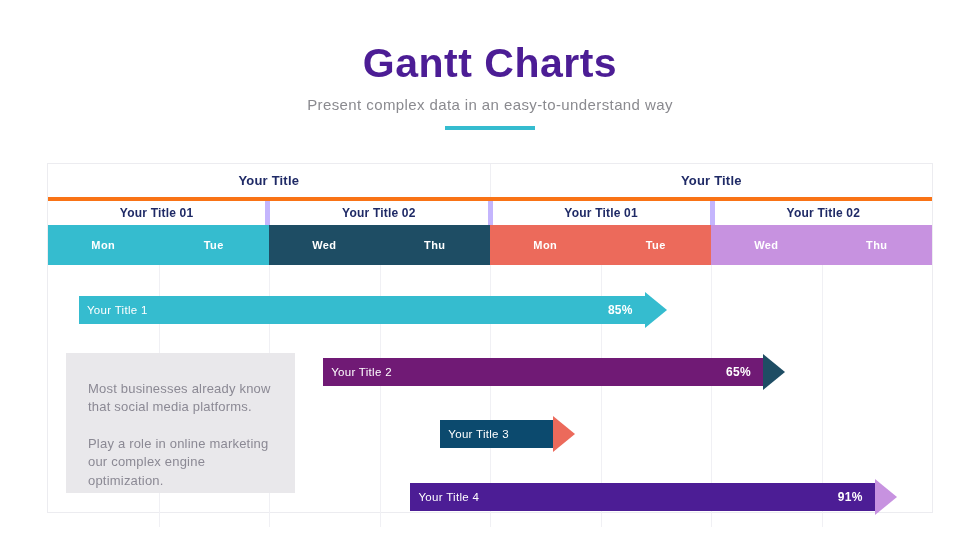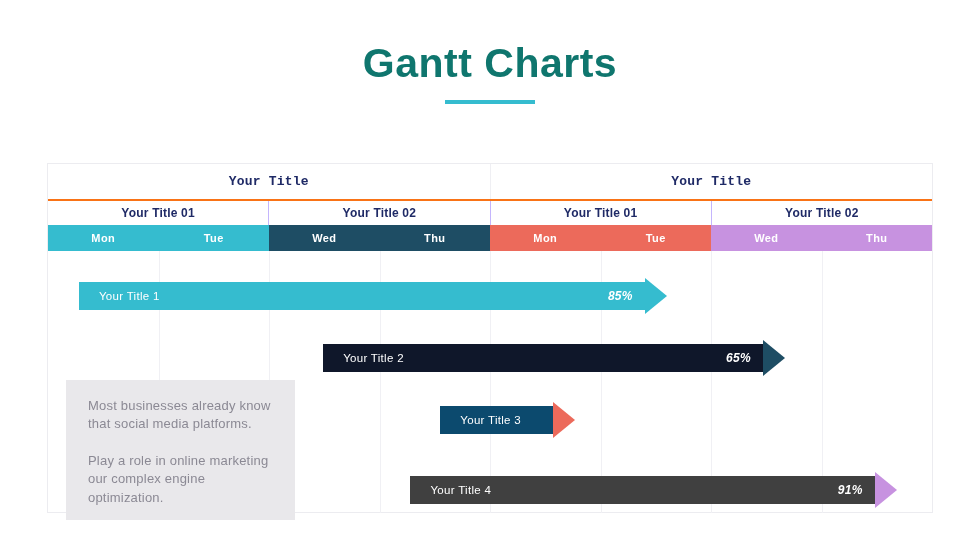--- a/index.html
+++ b/index.html
@@ -4,79 +4,80 @@
 <style>
   html,body { margin:0; padding:0; background:#fff; }
   .slide {
     position:relative; width:980px; height:551px; background:#ffffff;
     font-family:"Liberation Sans", sans-serif; overflow:hidden;
   }
   
   .slide-header { position:absolute; top:0; left:0; width:100%; text-align:center; }
   .page-title {
     margin:40px 0 0; font-size:41px; font-weight:800; letter-spacing:0.5px;
-    color:#0f766e;
+    color:#4c1d95;
   }
   .subtitle {
     margin:9px 0 0; font-size:15px; letter-spacing:0.4px; color:#8A8A8F;
   }
   .accent-underline { width:90px; height:4px; margin:13px auto 0; background:#35BCCF; }
   
   .gantt {
     position:absolute; left:47px; top:163px; width:886px; height:350px;
     border:1px solid #ECECF0; box-sizing:border-box; background:#fff;
   }
   .hrow { display:flex; box-sizing:border-box; }
-  .row-groups { height:37px; border-bottom:2px solid #f97316;font-family:Liberation Mono, monospace; }
+  .row-groups { height:37px; border-bottom:4px solid #f97316; }
   .row-groups .cell {
     flex:1; display:flex; align-items:center; justify-content:center;
     font-size:13px; font-weight:bold; color:#1F2A66; letter-spacing:0.2px;
   }
   .row-groups .cell:first-child { border-right:1px solid #EFEFF3; }
   .row-subgroups { height:24px; }
   .row-subgroups .cell {
     flex:1; display:flex; align-items:center; justify-content:center;
     font-size:12px; font-weight:bold; color:#1F2A66; letter-spacing:0.2px;
-    border-right:1px solid #c4b5fd; box-sizing:border-box;
+    border-right:5px solid #c4b5fd; box-sizing:border-box;
   }
   .row-subgroups .cell:last-child { border-right:none; }
-  .row-days { height:26px; }
+  .row-days { height:40px; }
   .day-cell {
     flex:1; display:flex; align-items:center; justify-content:center;
     font-size:11px; font-weight:bold; color:#ffffff; letter-spacing:0.4px;
   }
   .chart-area { position:relative; height:262px; }
   .vline { position:absolute; top:0; bottom:0; width:1px; background:#F0F0F4; }
   .bar {
     position:absolute; height:28px; display:flex; align-items:center;
     color:#ffffff; font-size:11.5px; letter-spacing:0.3px; box-sizing:border-box;
   }
-  .bar-label { margin-left:20px; flex:1; white-space:nowrap; }
-  .bar-pct { font-weight:bold; font-size:12px; margin-right:12px; white-space:nowrap;font-style:italic; }
+  .bar-label { margin-left:8px; flex:1; white-space:nowrap; }
+  .bar-pct { font-weight:bold; font-size:12px; margin-right:12px; white-space:nowrap; }
   .bar-arrow {
     position:absolute; left:100%; top:50%; transform:translateY(-50%);
     width:0; height:0;
     border-top:18px solid transparent; border-bottom:18px solid transparent;
     border-left:22px solid #000;
   }
   
   .note-box {
     position:absolute; left:66px; top:353px; width:229px; height:140px;
-    background:#E9E8EB; box-sizing:border-box; padding:17px 22px 0 22px;
-    color:#8B8994; font-size:13px; line-height:1.42; letter-spacing:0.2px;margin-top:27px;
+    background:#E9E8EB; box-sizing:border-box; padding:27px 22px 0 22px;
+    color:#8B8994; font-size:13px; line-height:1.42; letter-spacing:0.2px;
   }
   .note-box p { margin:0 0 18px 0; }
 </style>
 </head>
 <body>
 
 <div class="slide">
 
   <div class="slide-header">
     <h1 class="page-title">Gantt Charts</h1>
+    <p class="subtitle">Present complex data in an easy-to-understand way</p>
     <div class="accent-underline"></div>
   </div>
 
   <div class="gantt">
     <div class="hrow row-groups">
       <div class="cell">Your Title</div>
       <div class="cell">Your Title</div>
     </div>
     <div class="hrow row-subgroups">
       <div class="cell">Your Title 01</div>
@@ -100,30 +101,30 @@
         <div class="vline" style="left: 37.5%;"></div>
         <div class="vline" style="left: 50%;"></div>
         <div class="vline" style="left: 62.5%;"></div>
         <div class="vline" style="left: 75%;"></div>
         <div class="vline" style="left: 87.5%;"></div>
         <div class="bar" style="top: 31px; left: 3.5%; width: calc(66.5% - 22px); background: rgb(53, 188, 207);">
           <span class="bar-label">Your Title 1</span>
           <span class="bar-pct">85%</span>
           <div class="bar-arrow" style="border-left-color: rgb(53, 188, 207);"></div>
         </div>
-        <div class="bar" style="top: 93px; left: 31.125%; width: calc(52.25% - 22px); background: #0f172a;">
+        <div class="bar" style="top: 93px; left: 31.125%; width: calc(52.25% - 22px); background: #701a75;">
           <span class="bar-label">Your Title 2</span>
           <span class="bar-pct">65%</span>
           <div class="bar-arrow" style="border-left-color: rgb(30, 77, 100);"></div>
         </div>
         <div class="bar" style="top: 155px; left: 44.375%; width: calc(15.25% - 22px); background: #0c4a6e;">
           <span class="bar-label">Your Title 3</span>
           <div class="bar-arrow" style="border-left-color: rgb(236, 106, 91);"></div>
         </div>
-        <div class="bar" style="top: 225px; left: 41%; width: calc(55% - 22px); background: #404040; gap: 29px;">
+        <div class="bar" style="top: 218px; left: 41%; width: calc(55% - 22px); background: #4c1d95; gap: 29px;">
           <span class="bar-label">Your Title 4</span>
           <span class="bar-pct">91%</span>
           <div class="bar-arrow" style="border-left-color: rgb(199, 146, 224);"></div>
         </div>
       </div>
   </div>
 
   <div class="note-box">
     <p>Most businesses already know that social media platforms.</p>
     <p>Play a role in online marketing our complex engine optimization.</p>

